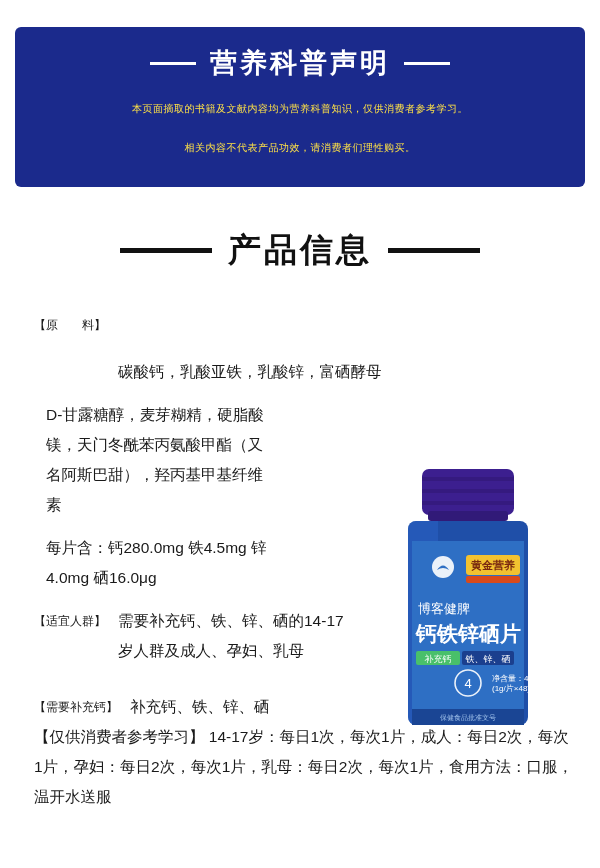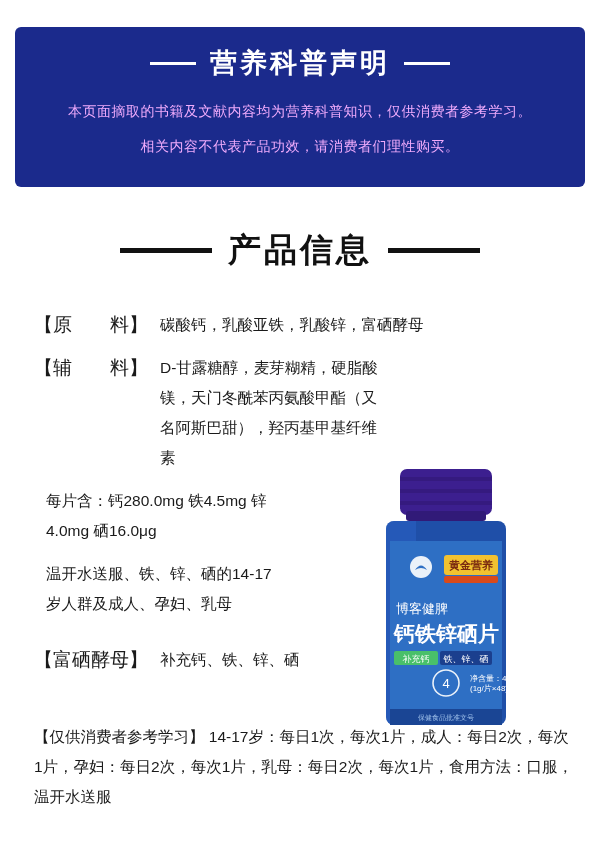--- a/index.html
+++ b/index.html
@@ -43,27 +43,27 @@
   }
   .banner-title {
     color: #ffffff;
     font-size: 27px;
     font-weight: bold;
     letter-spacing: 3px;
     line-height: 1.1;
     white-space: nowrap;
   }
   .banner-line {
-    color: #f0abfc;
-    font-size: 14px;
+    color: #fde047;
+    font-size: 10px;
     letter-spacing: 0.5px;
     line-height: 1.5;
   }
   .banner-line.l1 { margin-top: 22px; }
-  .banner-line.l2 { margin-top: 14px; }
+  .banner-line.l2 { margin-top: 24px; }
 
   
   .section-title-row {
     position: absolute;
     left: 0;
     top: 228px;
     width: 600px;
     display: flex;
     align-items: center;
     justify-content: center;
@@ -79,21 +79,21 @@
     font-size: 33px;
     font-weight: bold;
     letter-spacing: 3px;
     color: #111111;
     white-space: nowrap;
   }
 
   
   .bottle {
     position: absolute;
-    left: 366px;
+    left: 388px;
     top: 467px;
     width: 160px;
     height: 262px;
     z-index: 3;
   }
 
   
   .info-list {
     position: absolute;
     left: 34px;
@@ -105,30 +105,31 @@
     z-index: 1;
   }
   .info-row {
     display: flex;
     align-items: flex-start;
     margin-bottom: 13px;
   }
   .info-label {
     flex: 0 0 auto;
     white-space: pre;
-    font-size: 19px;
+    font-size: 12px;
     line-height: 30px;
   }
   .info-value {
     flex: 1 1 auto;
     padding-left: 12px;
     line-height: 30px;
   }
   .info-row.wide .info-value {
     max-width: 340px;
+    margin-top: 47px;
   }
   .info-row.narrow .info-value {
     max-width: 230px;
   }
   .usage-block {
     position: absolute;
     left: 34px;
     top: 722px;
     width: 540px;
     font-size: 15.5px;
@@ -200,37 +201,37 @@
 </div>
 
 <div class="info-list">
 
   <div class="info-row wide">
     <span class="info-label">【原　　料】</span>
     <span class="info-value">碳酸钙，乳酸亚铁，乳酸锌，富硒酵母</span>
   </div>
 
   <div class="info-row narrow">
-    <span class="info-label">【辅　　料】</span>
     <span class="info-value">D-甘露糖醇，麦芽糊精，硬脂酸镁，天门冬酰苯丙氨酸甲酯（又名阿斯巴甜），羟丙基甲基纤维素</span>
   </div>
 
   <div class="info-row narrow">
     <span class="info-value">每片含：钙280.0mg 铁4.5mg 锌4.0mg 硒16.0μg</span>
   </div>
 
   <div class="info-row narrow">
-    <span class="info-value">温开水送服、铁、锌、硒的14-17岁人群及成人、孕妇、乳母</span>
-  </div>
-
-  <div class="info-row narrow">
-  </div>
-
-  <div class="info-row narrow">
-    <span class="info-label">【富硒酵母】</span>
+    <span class="info-label">【适宜人群】</span>
+    <span class="info-value">需要补充钙、铁、锌、硒的14-17岁人群及成人、孕妇、乳母</span>
+  </div>
+
+  <div class="info-row narrow">
+  </div>
+
+  <div class="info-row narrow">
+    <span class="info-label">【需要补充钙】</span>
     <span class="info-value">补充钙、铁、锌、硒</span>
   </div>
 
 </div>
 
 <div class="usage-block">
   <span class="usage-label">【仅供消费者参考学习】</span>
   <span class="usage-text">14-17岁：每日1次，每次1片，成人：每日2次，每次1片，孕妇：每日2次，每次1片，乳母：每日2次，每次1片，食用方法：口服，温开水送服</span>
 </div>
 

